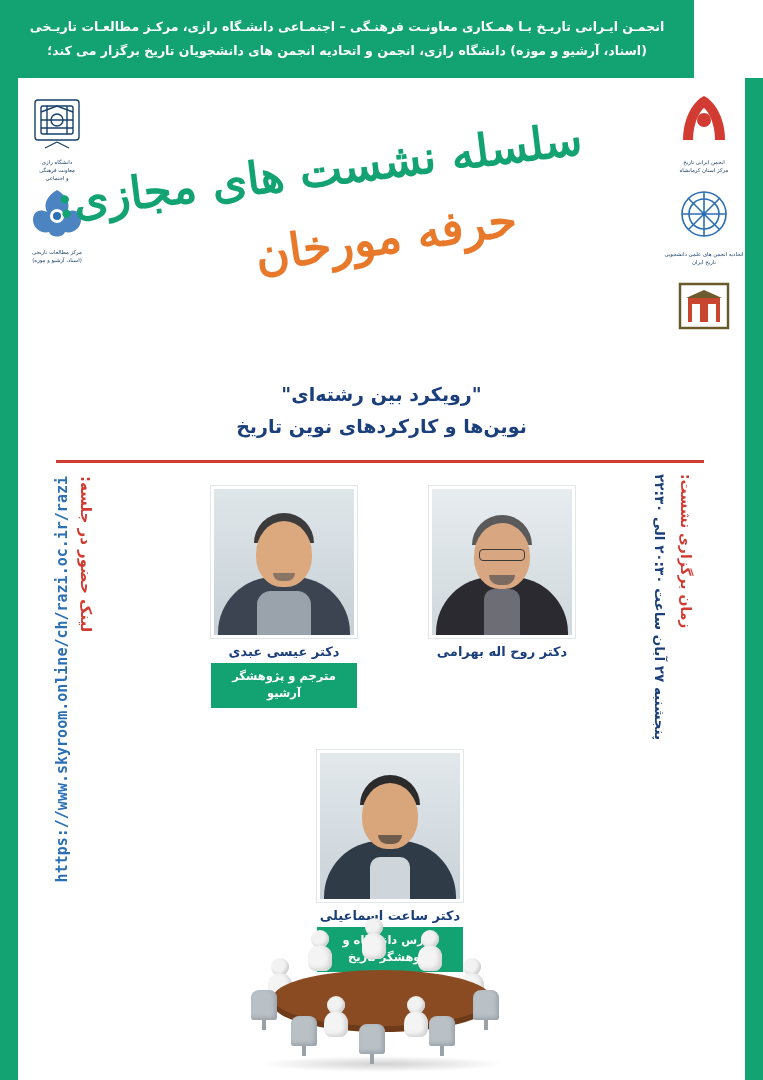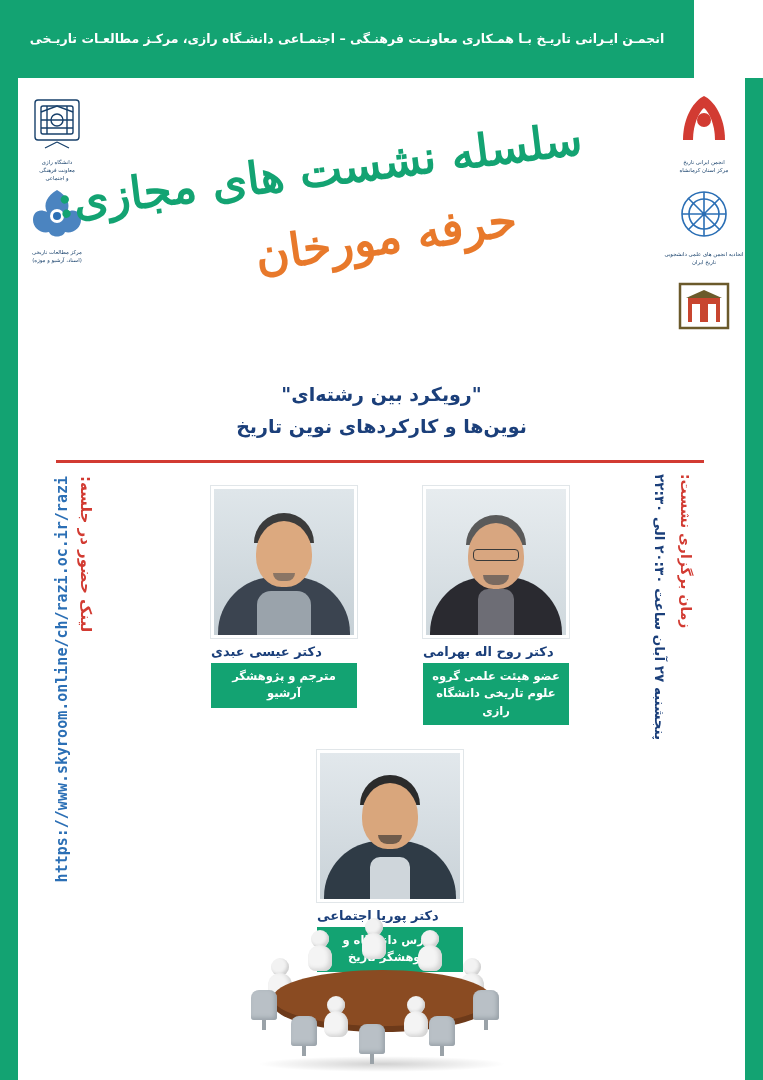--- a/index.html
+++ b/index.html
@@ -109,29 +109,29 @@
   
   .card {
     position: absolute; width: 146px;
   }
   .card .photo {
     width: 146px; height: 152px; border: 3px solid #ffffff; background: #cfd6da;
     overflow: hidden; position: relative;
     box-shadow: 0 0 0 1px #e1e6e9;
   }
   .card .name {
-    margin-top: 6px; text-align: left; font-size: 13px; font-weight: bold;
+    margin-top: 6px; text-align: center; font-size: 13px; font-weight: bold;
     color: #1b3f7a; direction: rtl;
   }
   .card .role {
     margin-top: 4px; background: #13a372; color: #ffffff;
     font-size: 11.5px; font-weight: bold; text-align: center;
     padding: 5px 4px; line-height: 1.5; direction: rtl;
   }
-  .card-right { top: 408px; right: 194px; }
+  .card-right { top: 408px; right: 188px; }
   .card-left  { top: 408px; right: 406px; }
   .card-mid   { top: 672px; right: 300px; }
 
   
   .portrait { position: absolute; inset: 0; }
   .p-bg { position: absolute; inset: 0; }
   .p-head {
     position: absolute; width: 56px; height: 66px; border-radius: 50% 50% 46% 46%;
     left: 50%; transform: translateX(-50%);
   }
@@ -189,20 +189,21 @@
     background: radial-gradient(ellipse at center, rgba(0,0,0,0.18), rgba(0,0,0,0) 70%);
   }
 </style>
 </head>
 <body>
 
 <div class="poster">
 
   <div class="header-band">
     <div class="header-line">انجمـن ایـرانی تاریـخ  بـا همـکاری معاونـت فرهنـگی – اجتمـاعی دانشـگاه رازی، مرکـز مطالعـات تاریـخی</div>
+    <div class="header-line">(اسناد، آرشیو و موزه) دانشگاه رازی، انجمن و اتحادیه انجمن های دانشجویان تاریخ برگزار می کند؛</div>
   </div>
 
   <div class="body-area">
     <div class="rail left"></div>
     <div class="rail right"></div>
 
     <div class="logo-box logo-razi">
       <svg width="64" height="60" viewBox="0 0 64 60">
         <g fill="none" stroke="#17406b" stroke-width="1.4">
           <rect x="10" y="8" width="44" height="40" rx="3"></rect>
@@ -286,21 +287,20 @@
           <div class="p-bg" style="background:linear-gradient(#e7ecef,#cfd8dd);"></div>
           <div class="p-body" style="background:#2a2a30;"></div>
           <div class="p-shirt" style="background:#6d6d75; height:46px;"></div>
           <div class="p-hair" style="top:26px; background:#5a5a5a;"></div>
           <div class="p-head" style="top:34px; background:#d8a680;"></div>
           <div class="p-glasses" style="top:60px;"></div>
           <div style="position:absolute;top:86px;left:50%;transform:translateX(-50%);width:26px;height:10px;border-radius:0 0 10px 10px;background:#7a6a60;"></div>
         </div>
       </div>
       <div class="name">دکتر روح اله بهرامی</div>
-      <div class="role">عضو هیئت علمی گروه علوم تاریخی دانشگاه رازی</div>
     </div>
 
     <div class="card card-left">
       <div class="photo">
         <div class="portrait">
           <div class="p-bg" style="background:linear-gradient(#dfe6ea,#c6d0d6);"></div>
           <div class="p-body" style="background:#3b4450;"></div>
           <div class="p-shirt" style="background:#9aa3ab; height:44px; width:54px; border-radius:14px 14px 0 0;"></div>
           <div class="p-hair" style="top:24px; background:#3b3b3b;"></div>
           <div class="p-head" style="top:32px; background:#dca97f;"></div>
@@ -315,21 +315,21 @@
       <div class="photo">
         <div class="portrait">
           <div class="p-bg" style="background:linear-gradient(#e2e8ec,#c9d2d8);"></div>
           <div class="p-body" style="background:#2f3b46;"></div>
           <div class="p-shirt" style="background:#cfd6db; height:42px; width:40px;"></div>
           <div class="p-hair" style="top:22px; background:#2b2b2b;"></div>
           <div class="p-head" style="top:30px; background:#d9a67c;"></div>
           <div style="position:absolute;top:82px;left:50%;transform:translateX(-50%);width:24px;height:9px;border-radius:0 0 10px 10px;background:#6f5b4b;"></div>
         </div>
       </div>
-      <div class="name">دکتر پوریا اجتماعی</div>
+      <div class="name">دکتر ساعت اسماعیلی</div>
       <div class="role">مدرس دانشگاه و پژوهشگر تاریخ</div>
     </div>
 
     <div class="meeting">
       <div class="shadow-ellipse"></div>
 
       <div class="fig" style="left:142px; top:6px;">
         <div class="head"></div>
           <div class="torso"></div>
       </div>

